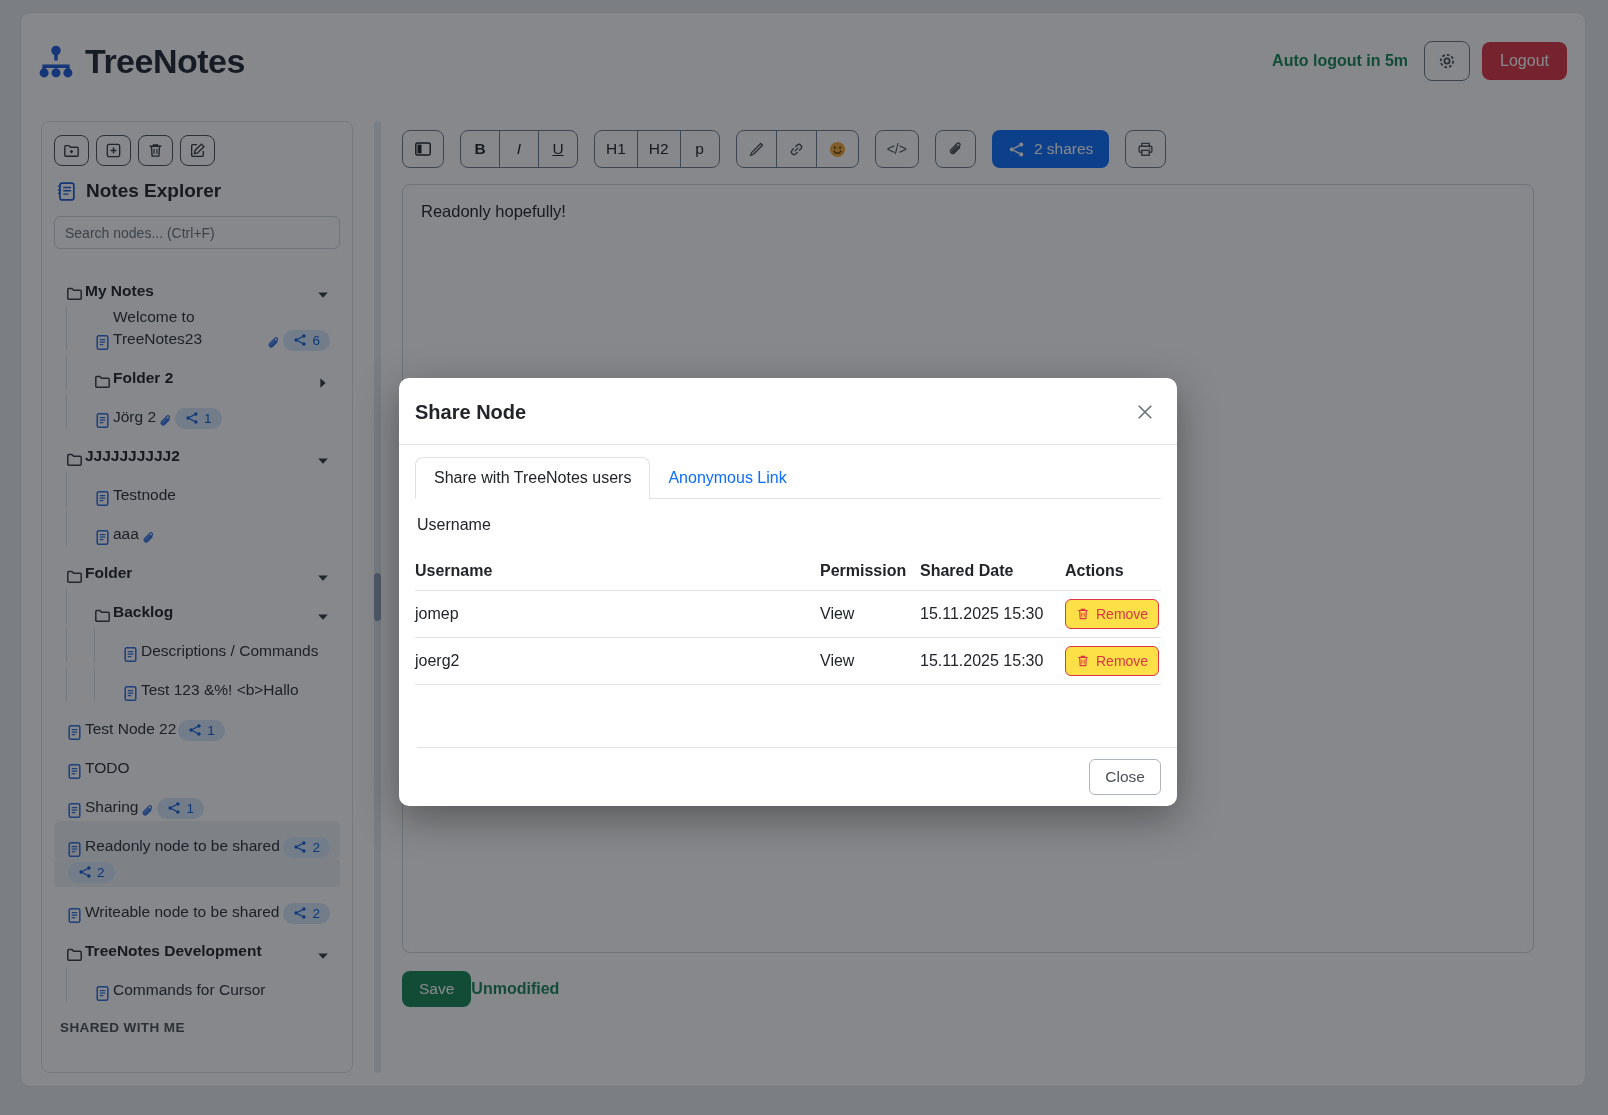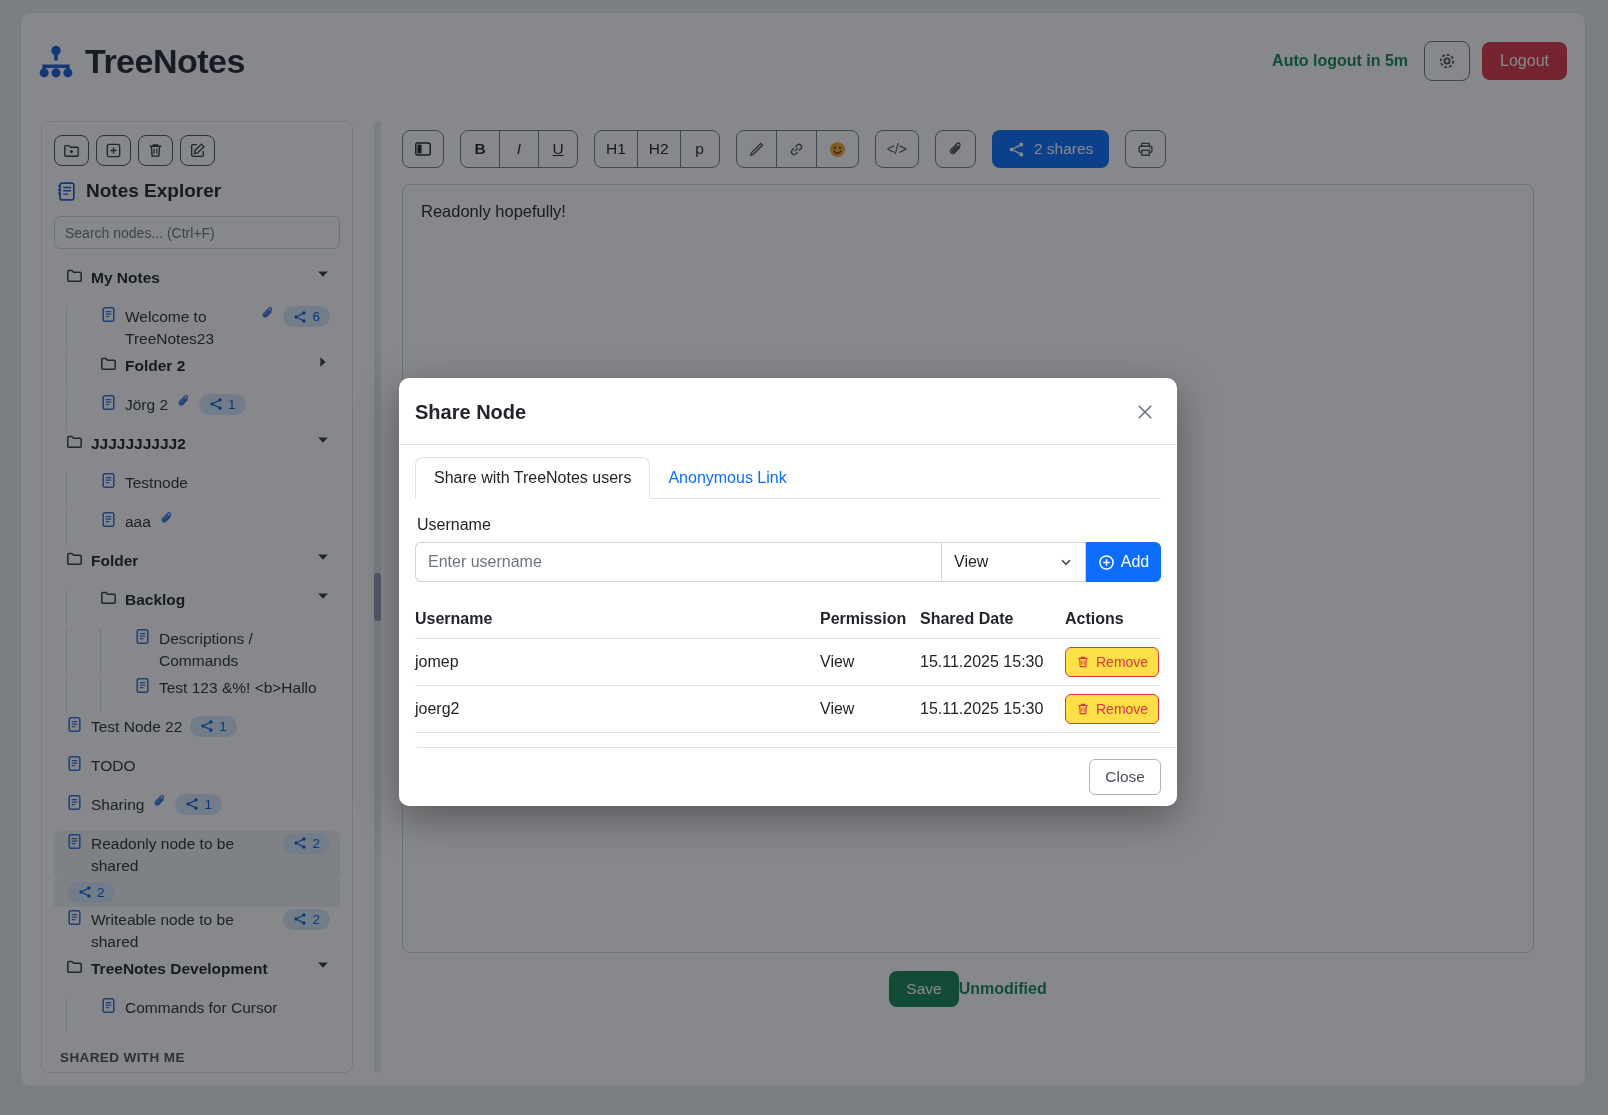--- a/index.html
+++ b/index.html
@@ -21,21 +21,21 @@
            border-radius:8px;box-sizing:border-box;padding:13px 12px;overflow:hidden;background:#fff}
   .side-actions{display:flex;gap:7px}
   .side-btn{width:35px;height:31px;border:1px solid #495057;border-radius:8px;background:#fff;
             display:flex;align-items:center;justify-content:center;cursor:pointer}
   .explorer-title{display:flex;align-items:center;gap:9px;margin:14px 0 0 2px;font-size:19px;font-weight:700}
   .search-input{width:100%;box-sizing:border-box;height:33px;border:1px solid #ced4da;border-radius:6px;
                 padding:0 10px;font-size:14px;margin-top:14px;color:#212529;outline:none;
                 font-family:"Liberation Sans","DejaVu Sans",sans-serif}
   .search-input::placeholder{color:#6c757d}
   .tree{margin-top:16px;font-size:15.5px}
-  .tree-row{display:flex;align-items:flex-start;gap:8px;min-height:35px;padding:2px 10px 2px 12px;cursor:pointer;border-radius:6px}
+  .tree-row{display:flex;align-items:flex-end;gap:2px;min-height:35px;padding:2px 10px 2px 12px;cursor:pointer;border-radius:6px}
   .tree-row.selected,.badge-row.selected{background:#eef2f7}
   .guide{width:25px;align-self:stretch;border-left:1px solid #dde2e8;flex:none}
   .tlabel{line-height:1.45;color:#2b3035}
   .tlabel.bold{font-weight:700;color:#212529}
   .ml-auto{margin-left:auto}
   .ic{width:17px;height:17px;flex:none}
   .c-blue{color:#2d6cdf}.c-dark{color:#343a40}
   .share-badge{display:inline-flex;align-items:center;gap:5px;background:#d9e7fb;border-radius:11px;
                padding:3px 10px;color:#0b5ed7;font-size:13.5px;flex:none}
   .badge-row{padding:2px 10px 4px 14px;display:flex}
@@ -51,21 +51,21 @@
         display:flex;align-items:center;justify-content:center;margin-left:-1px;font-size:15.5px;
         color:#212529;cursor:pointer;box-sizing:border-box}
   .btn-group .tbtn:first-child{border-radius:8px 0 0 8px;margin-left:0}
   .btn-group .tbtn:last-child{border-radius:0 8px 8px 0}
   .btn-group .tbtn:only-child{border-radius:8px}
   .bold-lbl{font-weight:700}.ital-lbl{font-style:italic}.und-lbl{text-decoration:underline}
   .shares-btn{height:38px;background:#0d6efd;color:#fff;border:0;border-radius:8px;padding:4px 16px;
               display:flex;align-items:center;gap:9px;font-size:15.5px;cursor:pointer}
   .editor{margin-top:16px;height:769px;border:1px solid #ced4da;border-radius:8px;box-sizing:border-box;
           padding:17px 18px;font-size:16.5px;color:#212529;background:#fff}
-  .save-row{margin-top:18px;display:flex;align-items:center;justify-content:center}
+  .save-row{margin-top:18px;display:flex;align-items:center;justify-content:flex-start}
   .save-btn{background:#198754;color:#fff;border:0;border-radius:8px;padding:9px 17px;font-size:15.5px;cursor:pointer}
   .status{color:#198754;font-weight:700;font-size:16px}
   
   .backdrop{position:fixed;left:0;top:0;width:1608px;height:1115px;background:rgba(13,17,23,.5)}
   .modal{position:fixed;left:399px;top:378px;width:778px;height:428px;background:#fff;border-radius:10px;
          box-shadow:0 12px 40px rgba(0,0,0,.35);box-sizing:border-box}
   .modal-hdr{display:flex;align-items:center;justify-content:space-between;padding:20px 18px 18px 16px;
              border-bottom:1px solid #dee2e6}
   .modal-title{font-size:20px;font-weight:600}
   .x-btn{background:none;border:0;cursor:pointer;padding:4px;display:flex}
@@ -520,36 +520,20 @@
     </button>
   </div>
 
   <div class="tabs">
     <div class="tab active">Share with TreeNotes users</div>
     <div class="tab inactive">Anonymous Link</div>
   </div>
 
   <div class="modal-body">
     <label class="field-label">Username</label>
-    <div class="input-group">
-      <input class="ug-input" type="text" placeholder="Enter username" style="">
-      <div class="ug-select">
-        <span>View</span>
-        <svg width="14" height="14" viewBox="0 0 16 16">
-          <path d="M3.5 6l4.5 4.5L12.5 6" fill="none" stroke="#343a40" stroke-width="1.6"></path>
-        </svg>
-      </div>
-      <button class="ug-add">
-        <svg width="17" height="17" viewBox="0 0 16 16" fill="none" stroke="#fff" stroke-width="1.4">
-          <circle cx="8" cy="8" r="6.2"></circle>
-          <path d="M8 5v6M5 8h6"></path>
-        </svg>
-        <span>Add</span>
-      </button>
-    </div>
 
     <table class="share-tbl">
       <thead>
         <tr>
           <th class="col-user">Username</th>
           <th class="col-perm">Permission</th>
           <th class="col-date">Shared Date</th>
           <th class="col-act">Actions</th>
         </tr>
       </thead>

